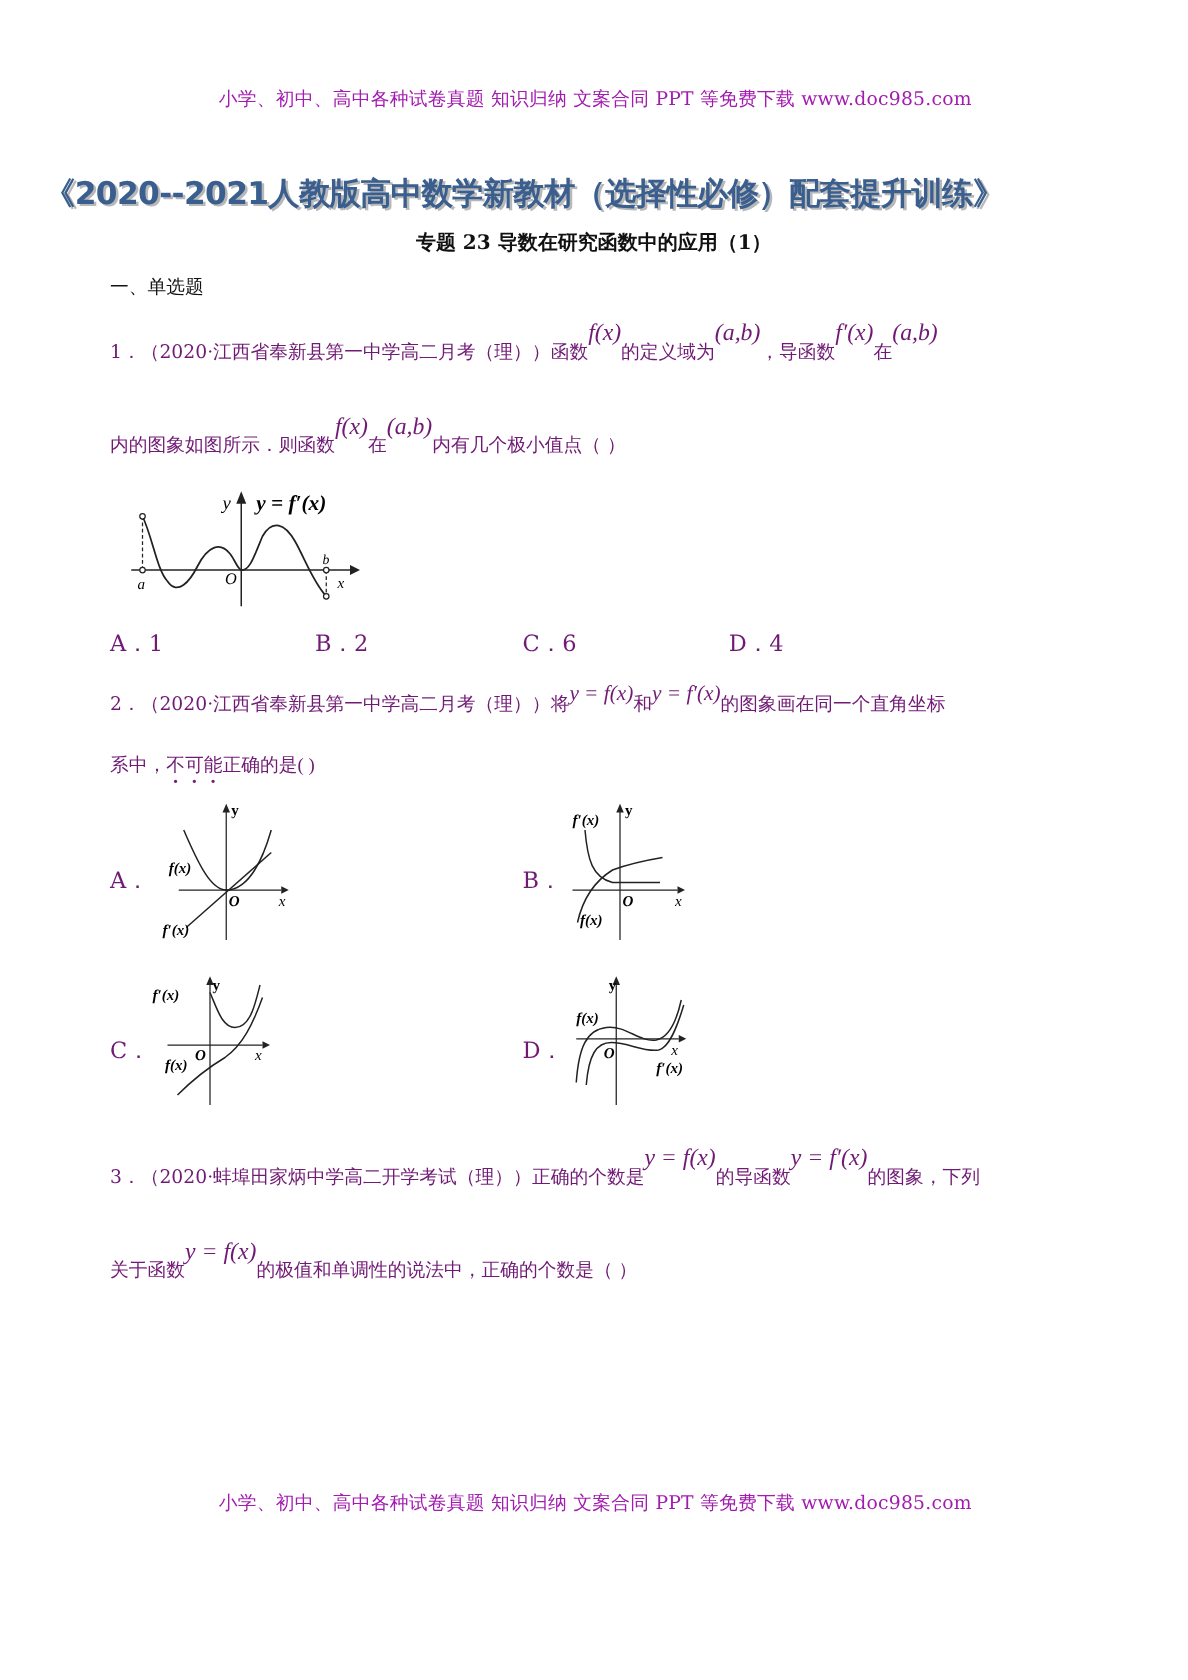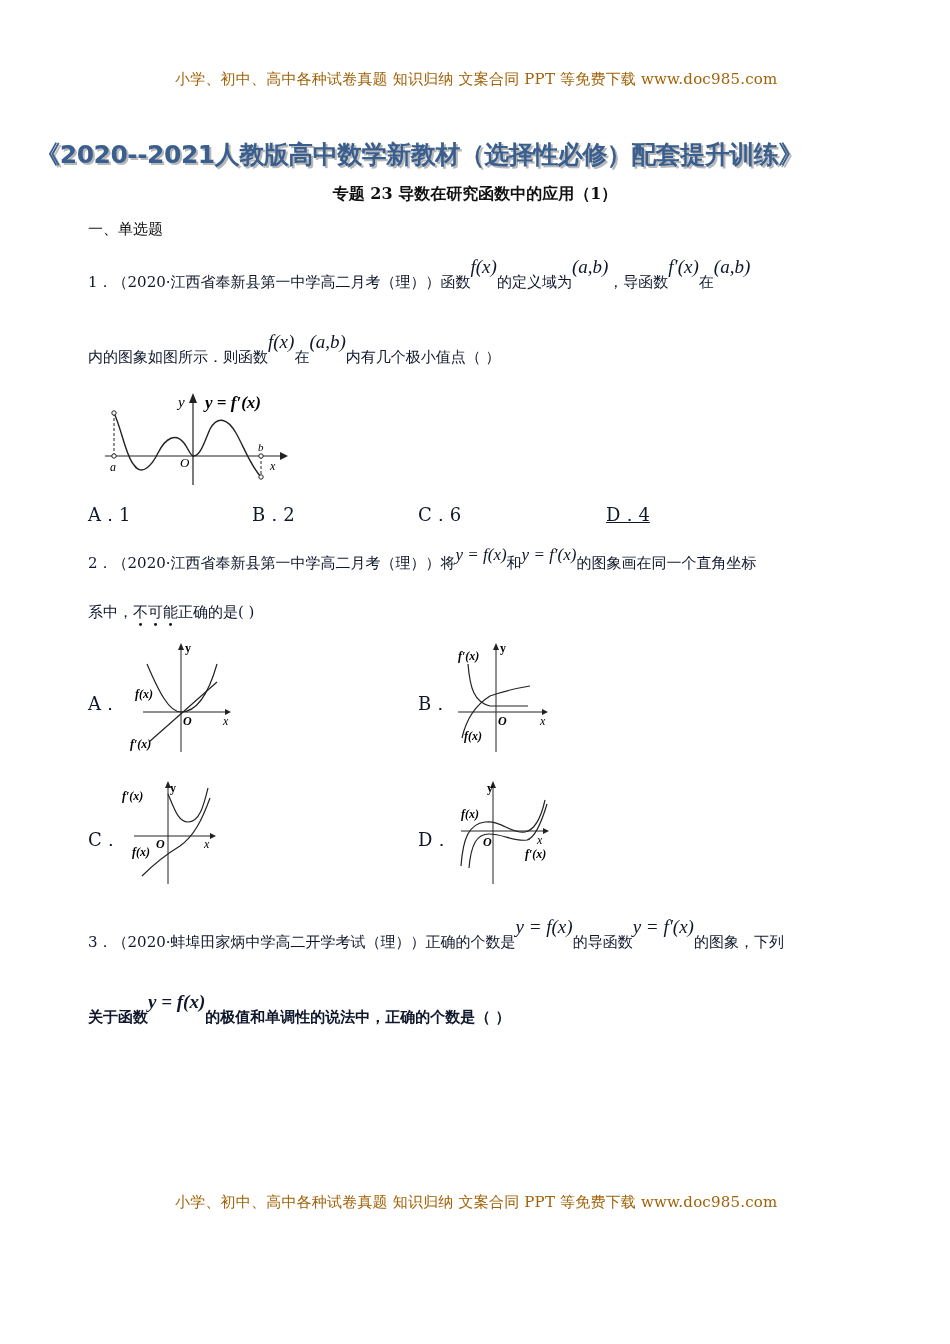--- a/index.html
+++ b/index.html
@@ -1,27 +1,27 @@
 <!DOCTYPE html>
 <html><head>
 <meta charset="utf-8">
 <style>
   html, body { margin: 0; padding: 0; background: #ffffff; }
   body { width: 950px; height: 1344px; position: relative; overflow: hidden;
          font-family: "DejaVu Serif", "Liberation Serif", serif; color: #111; }
   .abs { position: absolute; }
-  .banner { font-size: 15px; letter-spacing: 0.2px; color: #a16207; white-space: nowrap; }
+  .banner { font-size: 15px; letter-spacing: 0.2px; color: #a21caf; white-space: nowrap; }
   .main-title { left: 0; width: 838px; top: 138px; text-align: center;
                 font-family: "DejaVu Sans", "Liberation Sans", sans-serif;
                 font-weight: bold; font-size: 25px; color: #3a5f8e;
                 text-shadow: 2px 2px 0 #b8b8b8; letter-spacing: -0.5px; white-space: nowrap; }
   .sub-title { left: 0; width: 950px; top: 184px; text-align: center;
                font-size: 16px; font-weight: bold; color: #111; white-space: nowrap; }
   .section { left: 88px; top: 220px; font-size: 15px; font-weight: normal; }
-  .line { left: 88px; font-size: 15px; white-space: nowrap; color: #0f172a; }
+  .line { left: 88px; font-size: 15px; white-space: nowrap; color: #701a75; }
   .m { font-family: "Liberation Serif", serif; font-style: italic; font-size: 19px; position: relative; top: -14px; }
   .opt { font-size: 18px; }
   .emph { position: relative; }
   .emph::after { content: "·"; position: absolute; left: 50%; transform: translateX(-50%);
                  top: 12px; font-size: 16px; font-weight: bold; }
   svg text { font-family: "Liberation Serif", serif; }
 </style>
 </head>
 <body>
 
@@ -58,26 +58,26 @@
   <text x="105" y="23" font-size="17" font-style="italic" font-weight="bold">y = f′(x)</text>
   <text x="170" y="85" font-size="12" font-style="italic">x</text>
   <text x="80" y="82" font-size="13" font-style="italic">O</text>
   <text x="10" y="86" font-size="12" font-style="italic">a</text>
   <text x="158" y="66" font-size="11" font-style="italic">b</text>
 </svg>
 
 <div class="abs line opt" style="top:503px; left:88px;">A．1</div>
 <div class="abs line opt" style="top:503px; left:252px;">B．2</div>
 <div class="abs line opt" style="top:503px; left:418px;">C．6</div>
-<div class="abs line opt" style="top:503px; left:606px;text-decoration:underline;">D．4</div>
+<div class="abs line opt" style="top:503px; left:583px;">D．4</div>
 
 <div class="abs line" style="top:553px;">
   <span>2．</span><span>（2020·江西省奉新县第一中学高二月考（理））</span><span>将</span><span class="m" style="top:-8px;font-size:17px;">y = f(x)</span><span>和</span><span class="m" style="top:-8px;font-size:17px;">y = f′(x)</span><span>的图象画在同一个直角坐标</span>
 </div>
-<div class="abs line" style="top:603px;">
+<div class="abs line" style="top:603px;font-family:Liberation Serif, serif;">
   <span>系中，</span><span class="emph">不</span><span class="emph">可</span><span class="emph">能</span><span>正确的是(    )</span>
 </div>
 
 <div class="abs line opt" style="top:692px; left:88px;">A．</div>
 <svg class="abs" style="left:125px; top:640px;" width="115" height="115" viewBox="0 0 115 115">
   <line x1="18" y1="72" x2="100" y2="72" stroke="#222" stroke-width="1"></line>
   <polygon points="100,69 106,72 100,75" fill="#222"></polygon>
   <line x1="56" y1="112" x2="56" y2="6" stroke="#222" stroke-width="1"></line>
   <polygon points="53,10 56,3 59,10" fill="#222"></polygon>
   <path d="M22,24 C34,52 44,72 56,72 C72,72 84,52 92,24" fill="none" stroke="#222" stroke-width="1.2"></path>
@@ -130,17 +130,17 @@
   <text x="32" y="14" font-size="12" font-weight="bold">y</text>
   <text x="82" y="66" font-size="12" font-style="italic">x</text>
   <text x="28" y="68" font-size="12" font-style="italic" font-weight="bold">O</text>
   <text x="6" y="40" font-size="12" font-style="italic" font-weight="bold">f(x)</text>
   <text x="70" y="80" font-size="12" font-style="italic" font-weight="bold">f′(x)</text>
 </svg>
 
 <div class="abs line" style="top:930px;">
   <span>3．</span><span>（2020·蚌埠田家炳中学高二开学考试（理））</span><span>正确的个数是</span><span class="m">y = f(x)</span><span>的导函数</span><span class="m">y = f′(x)</span><span>的图象，下列</span>
 </div>
-<div class="abs line" style="top:1005px;font-weight:bold;">
+<div class="abs line" style="top:1005px;">
   <span>关于函数</span><span class="m">y = f(x)</span><span>的极值和单调性的说法中，正确的个数是（    ）</span>
 </div>
 
 <div class="abs banner" style="left:175px; top:1193px;">小学、初中、高中各种试卷真题 知识归纳 文案合同 PPT 等免费下载   www.doc985.com</div>
 
 </body></html>

